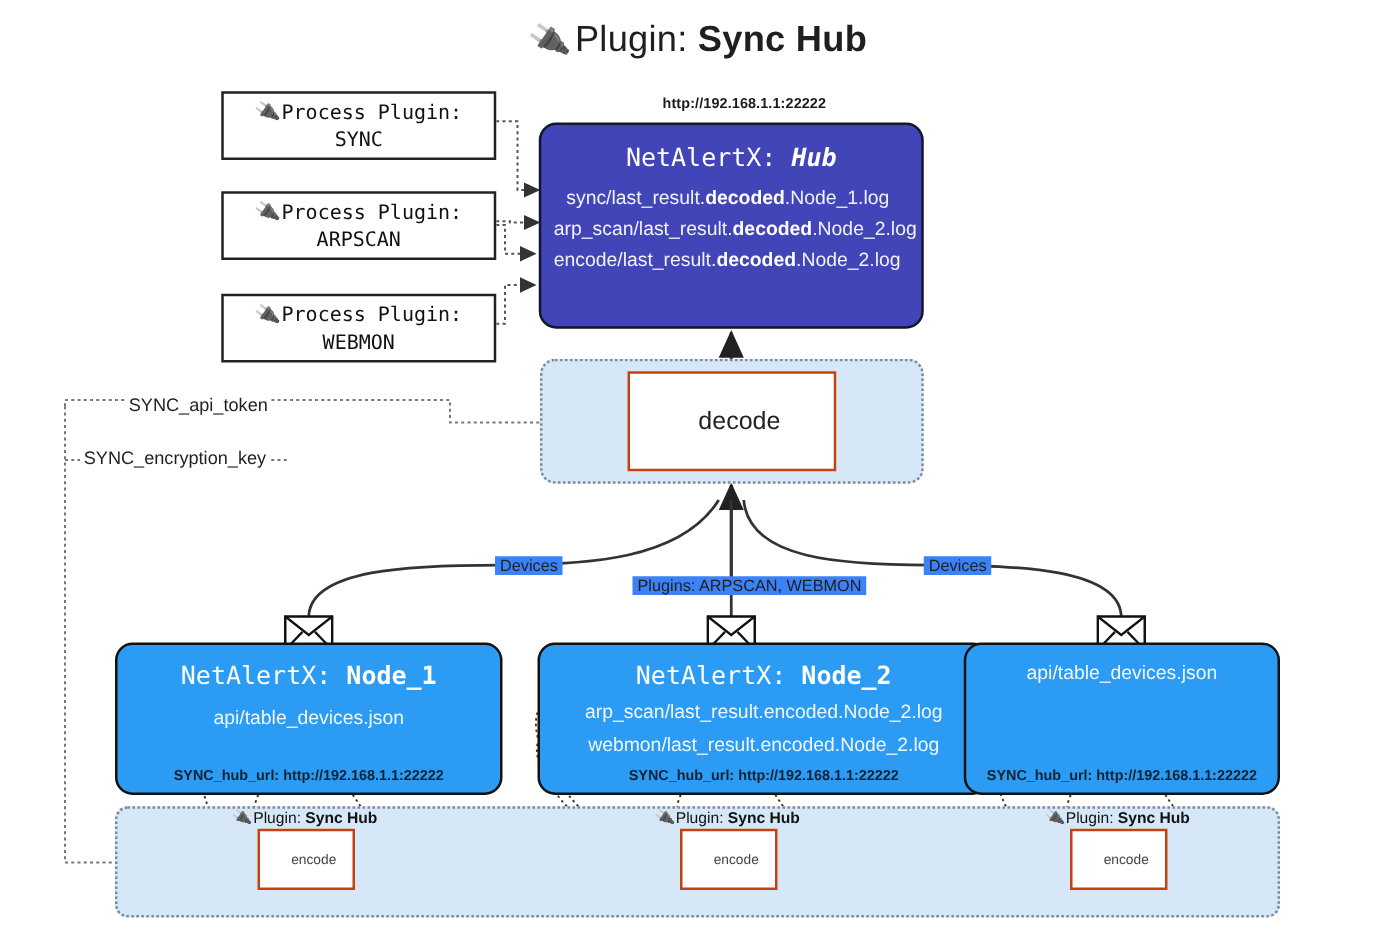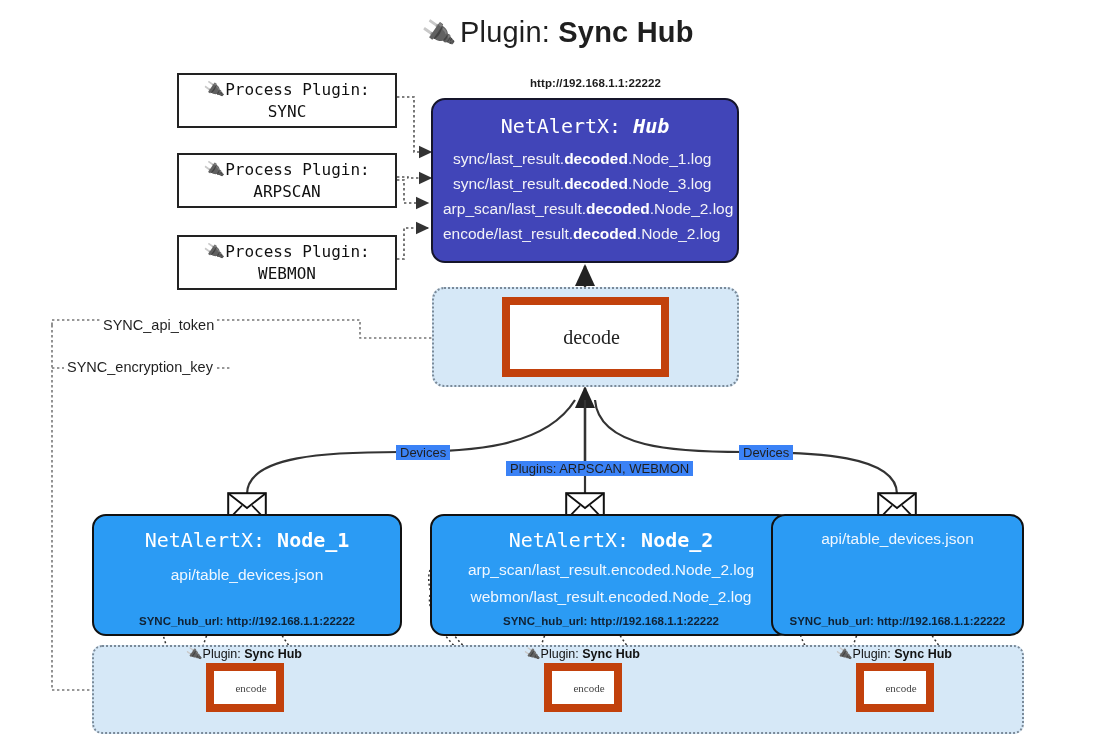--- a/index.html
+++ b/index.html
@@ -57,23 +57,23 @@
   }
 
   
   .bluebox{
     position:absolute;box-sizing:border-box;background:#d6e8f7;
     border:2px dotted #7a8a99;border-radius:12px;
   }
   .bluebox-bottom{border-radius:10px;}
 
   .whitebox{
-    position:absolute;box-sizing:border-box;background:#fff;border:8px solid #c2410c;
+    position:absolute;box-sizing:border-box;background:#fff;border:2px solid #c2410c;
     display:flex;align-items:center;justify-content:center;
-    font-family:Liberation Serif, serif;
+    font-family:Liberation Sans, sans-serif;
     color:#222;
     padding-left:12px;
   }
   .decode{font-size:20px;}
   .encode{font-size:11px;color:#444;}
 
   
   .node{
     position:absolute;box-sizing:border-box;background:#2b9bf4;
     border:2px solid #111;border-radius:14px;color:#fff;overflow:hidden;
@@ -173,21 +173,20 @@
   <div class="procbox" style="left:177px;top:235px;width:220px;height:55px;">
     <div class="l1"><span class="plug">🔌</span><span>Process Plugin:</span></div>
     <div class="l2">WEBMON</div>
   </div>
 
   <div class="huburl" style="left:530px;top:77px;">http://192.168.1.1:22222</div>
 
   <div class="hub" style="left:431px;top:98px;width:308px;height:165px;">
     <div class="hubtitle"><span>NetAlertX: </span><b>Hub</b></div>
     <div class="logline r1"><span>sync/last_result.</span><b>decoded</b><span>.Node_1.log</span></div>
-    <div class="logline r2"><span>sync/last_result.</span><b>decoded</b><span>.Node_3.log</span></div>
     <div class="logline r3"><span>arp_scan/last_result.</span><b>decoded</b><span>.Node_2.log</span></div>
     <div class="logline r4"><span>encode/last_result.</span><b>decoded</b><span>.Node_2.log</span></div>
   </div>
 
   <div class="bluebox" style="left:432px;top:287px;width:307px;height:100px;"></div>
   <div class="whitebox decode" style="left:502px;top:297px;width:167px;height:80px;">decode</div>
 
   <div class="keylabel" style="left:100px;top:317px;">SYNC_api_token</div>
   <div class="keylabel" style="left:64px;top:359px;">SYNC_encryption_key</div>
 

